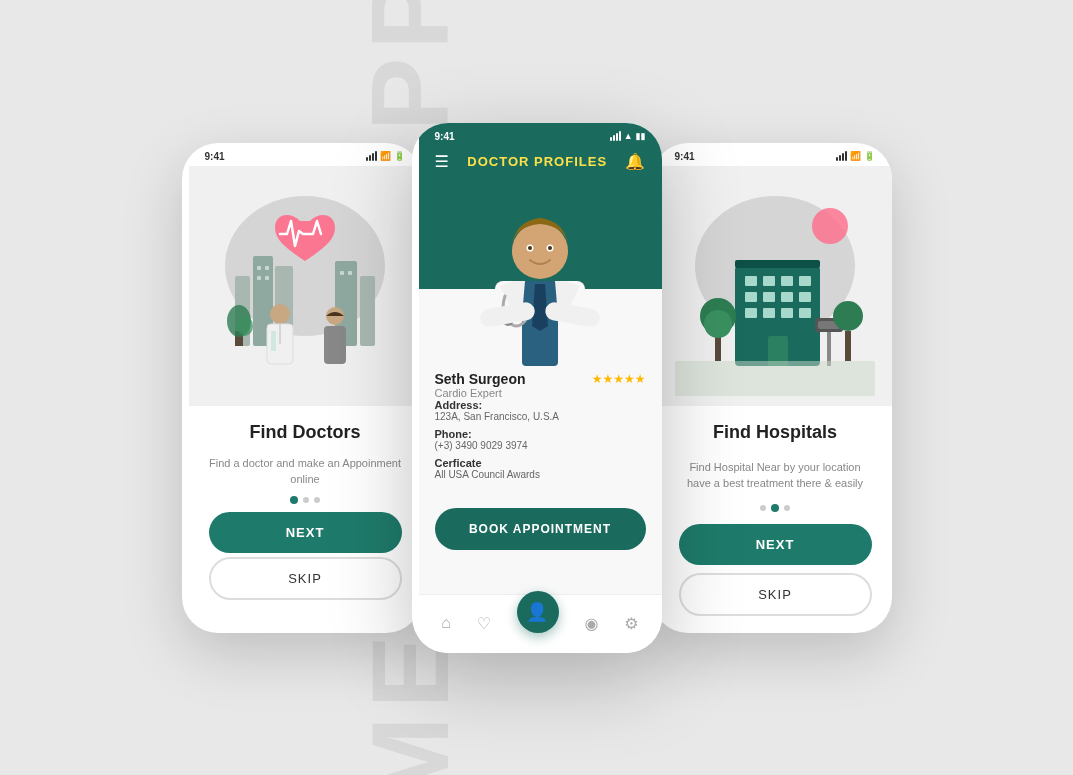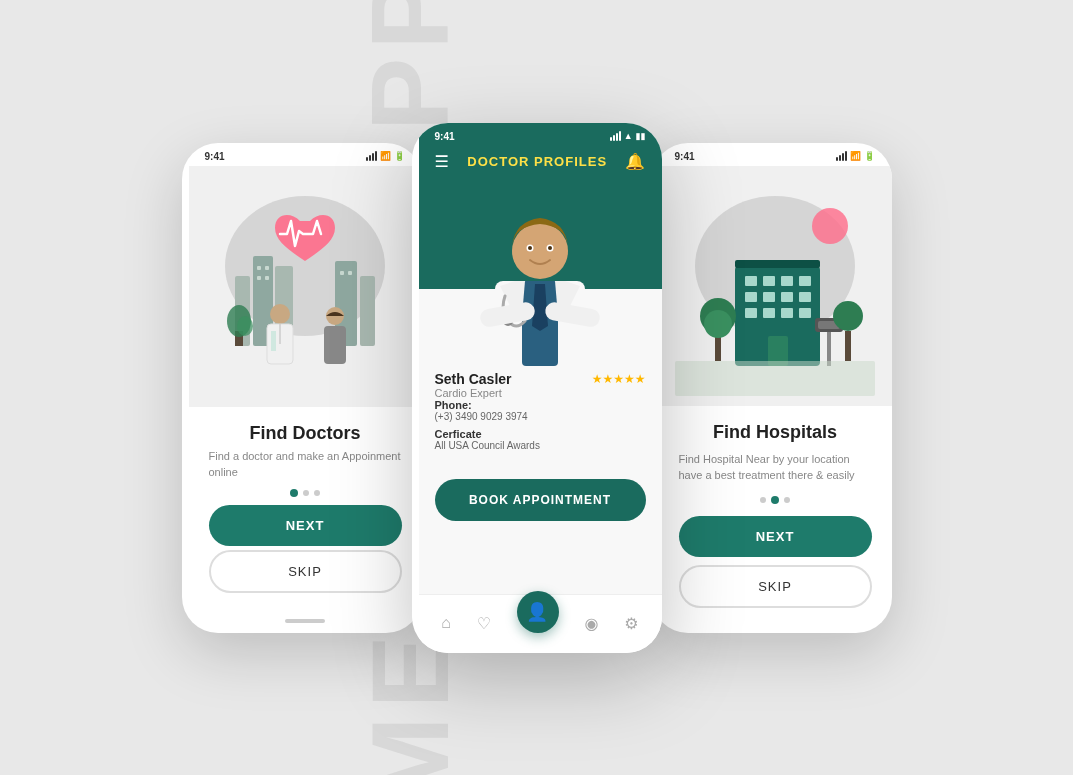--- a/index.html
+++ b/index.html
@@ -135,22 +135,23 @@
     .screen-title {
       font-size: 18px;
       font-weight: 700;
       color: #222;
       text-align: center;
     }
 
     .screen-subtitle {
       font-size: 11px;
       color: #888;
-      text-align: left;
+      text-align: center;
       line-height: 1.5;
+      margin-top: 8px;
     }
 
     .dots-indicator {
       display: flex;
       gap: 5px;
       align-items: center;
       margin: 4px 0;
     }
     .dot {
       width: 6px;
@@ -534,25 +535,29 @@
         <circle cx="38" cy="125" r="5" fill="#888"></circle>
 
         <rect x="10" y="110" width="55" height="18" fill="#f0f0f0" rx="9" transform="rotate(-10,35,119)"></rect>
         <rect x="75" y="110" width="55" height="18" fill="#f0f0f0" rx="9" transform="rotate(10,105,119)"></rect>
       </svg>
     </div>
 
     <div class="profile-scroll">
       <div class="doctor-info">
         <div class="doctor-name-row">
-          <span class="doctor-name">Seth Casler</span>
+          <span class="doctor-name">Seth Surgeon</span>
           <span class="stars">★★★★★</span>
         </div>
         <div class="doctor-specialty">Cardio Expert</div>
 
+        <div class="info-section">
+          <div class="info-label">Address:</div>
+          <div class="info-value">123A, San Francisco, U.S.A</div>
+        </div>
 
         <div class="info-section">
           <div class="info-label">Phone:</div>
           <div class="info-value">(+3) 3490 9029 3974</div>
         </div>
 
 
         <div class="info-section">
           <div class="info-label">Cerficate</div>
           <div class="info-value">All USA Council Awards</div>

